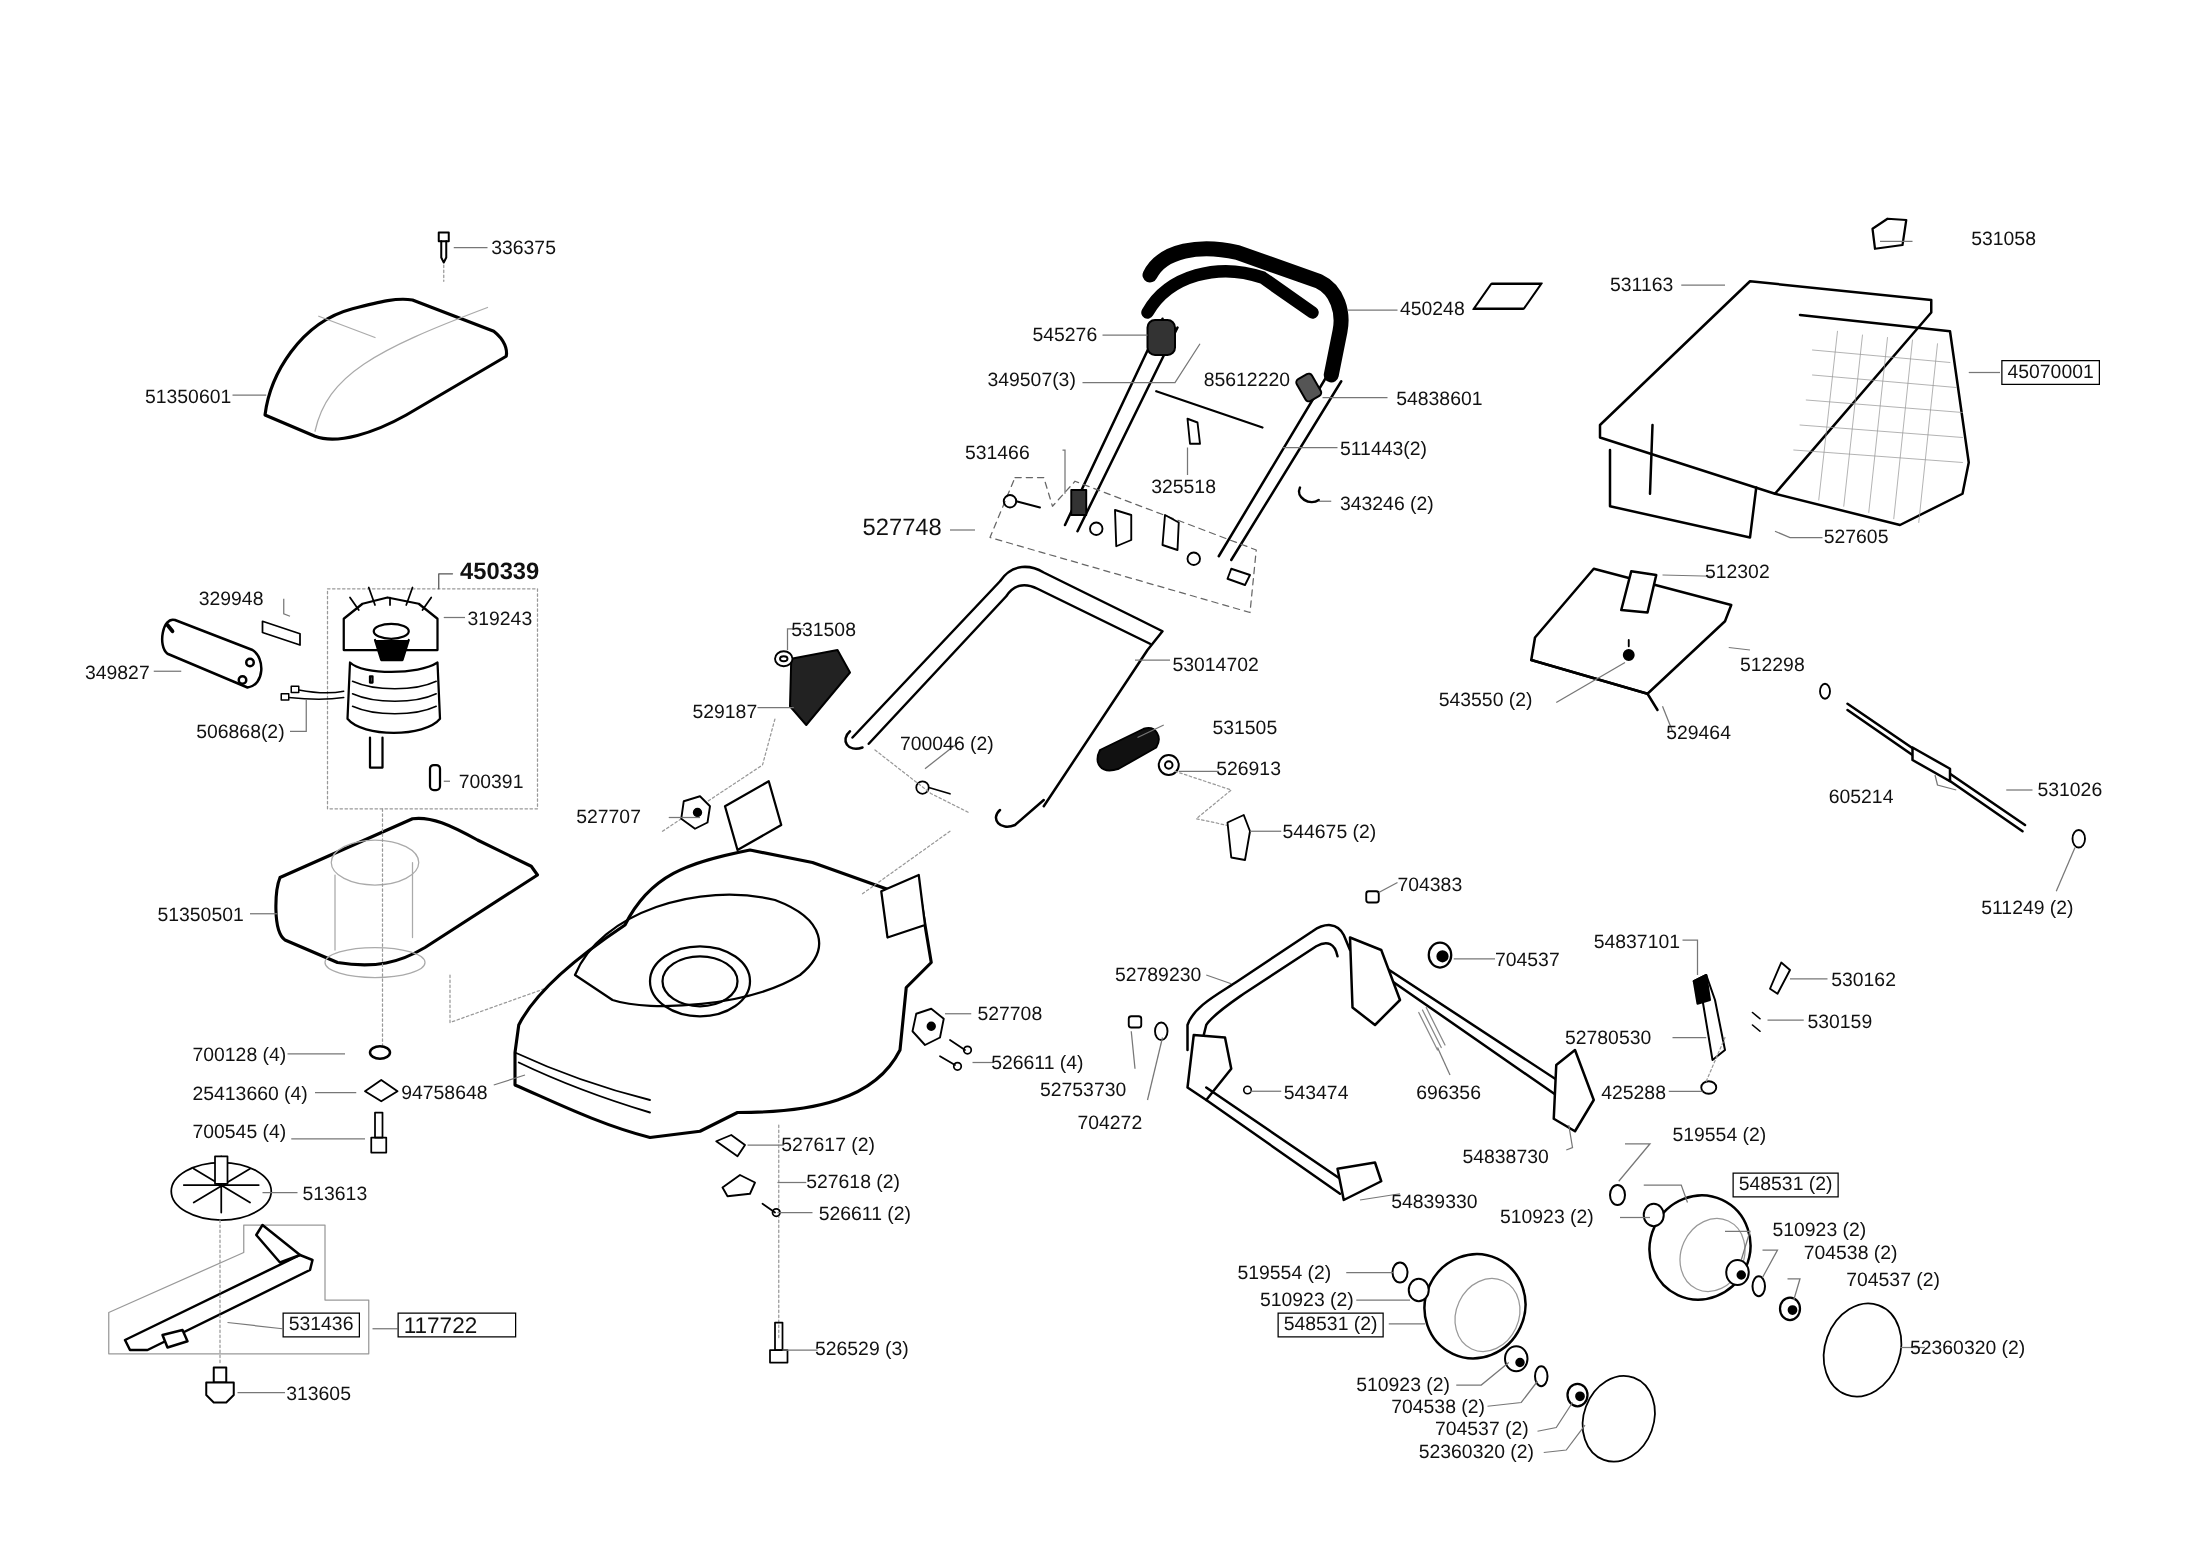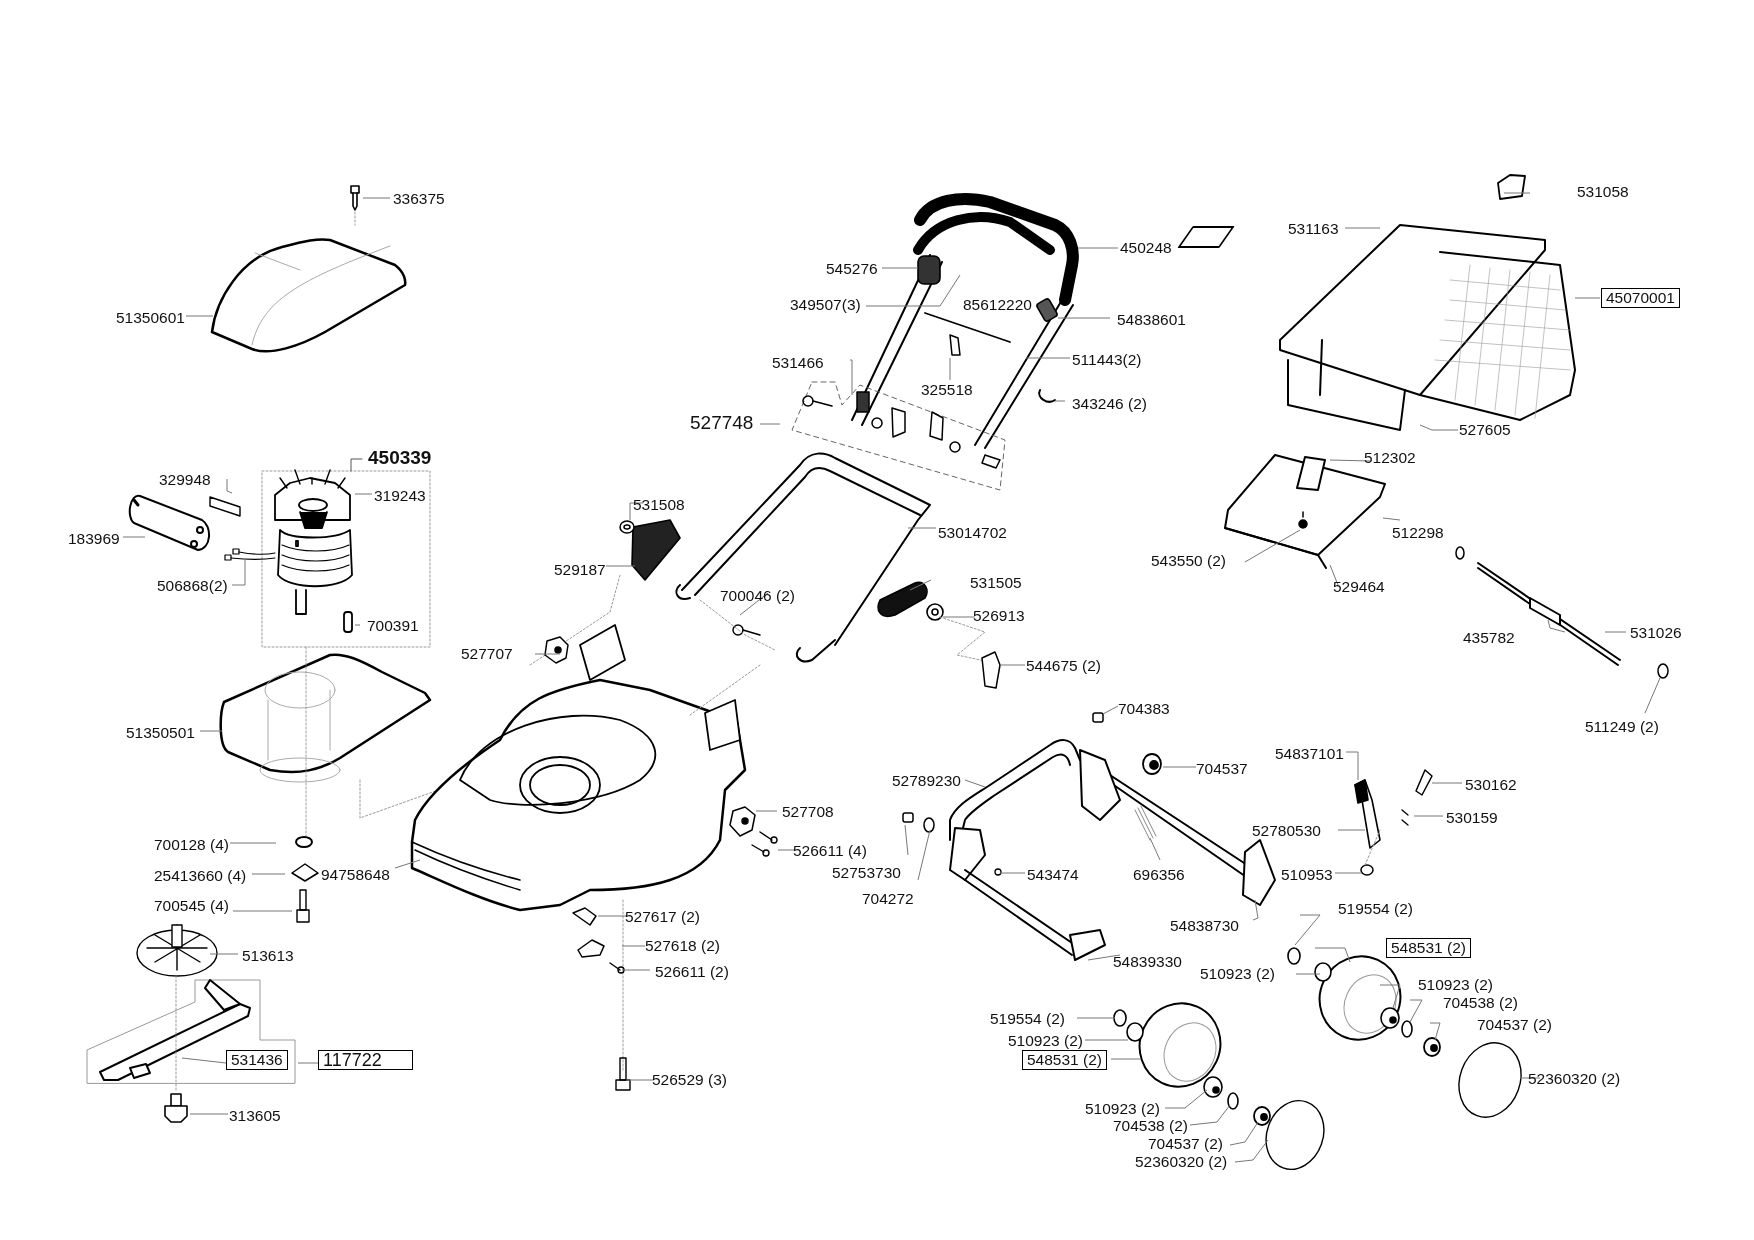--- a/index.html
+++ b/index.html
@@ -420,21 +420,21 @@
     <path d="M1230 1145 L1245 1142 L1258 1122"></path>
     <path d="M1235 1162 L1253 1160 L1268 1140"></path>
   </g>
 </svg>
 
 <div class="lbl" style="left:393px;top:190px">336375</div>
 <div class="lbl" style="left:116px;top:309px">51350601</div>
 <div class="lbl bold" style="left:368px;top:449px">450339</div>
 <div class="lbl" style="left:159px;top:471px">329948</div>
 <div class="lbl" style="left:374px;top:487px">319243</div>
-<div class="lbl" style="left:68px;top:530px">183969</div>
+<div class="lbl" style="left:68px;top:530px">349827</div>
 <div class="lbl" style="left:157px;top:577px">506868(2)</div>
 <div class="lbl" style="left:367px;top:617px">700391</div>
 <div class="lbl" style="left:126px;top:724px">51350501</div>
 <div class="lbl" style="left:154px;top:836px">700128 (4)</div>
 <div class="lbl" style="left:154px;top:867px">25413660 (4)</div>
 <div class="lbl" style="left:321px;top:866px">94758648</div>
 <div class="lbl" style="left:154px;top:897px">700545 (4)</div>
 <div class="lbl" style="left:242px;top:947px">513613</div>
 <div class="lbl boxed" style="left:226px;top:1050px">531436</div>
 <div class="lbl boxed wide" style="left:318px;top:1050px">117722</div>
@@ -466,36 +466,36 @@
 <div class="lbl" style="left:652px;top:1071px">526529 (3)</div>
 
 <div class="lbl" style="left:1577px;top:183px">531058</div>
 <div class="lbl" style="left:1288px;top:220px">531163</div>
 <div class="lbl boxed" style="left:1601px;top:288px">45070001</div>
 <div class="lbl" style="left:1459px;top:421px">527605</div>
 <div class="lbl" style="left:1364px;top:449px">512302</div>
 <div class="lbl" style="left:1392px;top:524px">512298</div>
 <div class="lbl" style="left:1151px;top:552px">543550 (2)</div>
 <div class="lbl" style="left:1333px;top:578px">529464</div>
-<div class="lbl" style="left:1463px;top:629px">435782</div>
+<div class="lbl" style="left:1463px;top:629px">605214</div>
 <div class="lbl" style="left:1630px;top:624px">531026</div>
 <div class="lbl" style="left:1585px;top:718px">511249 (2)</div>
 
 <div class="lbl" style="left:1118px;top:700px">704383</div>
 <div class="lbl" style="left:1196px;top:760px">704537</div>
 <div class="lbl" style="left:892px;top:772px">52789230</div>
 <div class="lbl" style="left:832px;top:864px">52753730</div>
 <div class="lbl" style="left:862px;top:890px">704272</div>
 <div class="lbl" style="left:1027px;top:866px">543474</div>
 <div class="lbl" style="left:1133px;top:866px">696356</div>
 <div class="lbl" style="left:1275px;top:745px">54837101</div>
 <div class="lbl" style="left:1465px;top:776px">530162</div>
 <div class="lbl" style="left:1252px;top:822px">52780530</div>
 <div class="lbl" style="left:1446px;top:809px">530159</div>
-<div class="lbl" style="left:1281px;top:866px">510953</div>
+<div class="lbl" style="left:1281px;top:866px">425288</div>
 <div class="lbl" style="left:1170px;top:917px">54838730</div>
 <div class="lbl" style="left:1113px;top:953px">54839330</div>
 
 <div class="lbl" style="left:1338px;top:900px">519554 (2)</div>
 <div class="lbl boxed" style="left:1386px;top:938px">548531 (2)</div>
 <div class="lbl" style="left:1200px;top:965px">510923 (2)</div>
 <div class="lbl" style="left:1418px;top:976px">510923 (2)</div>
 <div class="lbl" style="left:1443px;top:994px">704538 (2)</div>
 <div class="lbl" style="left:1477px;top:1016px">704537 (2)</div>
 <div class="lbl" style="left:1528px;top:1070px">52360320 (2)</div>

